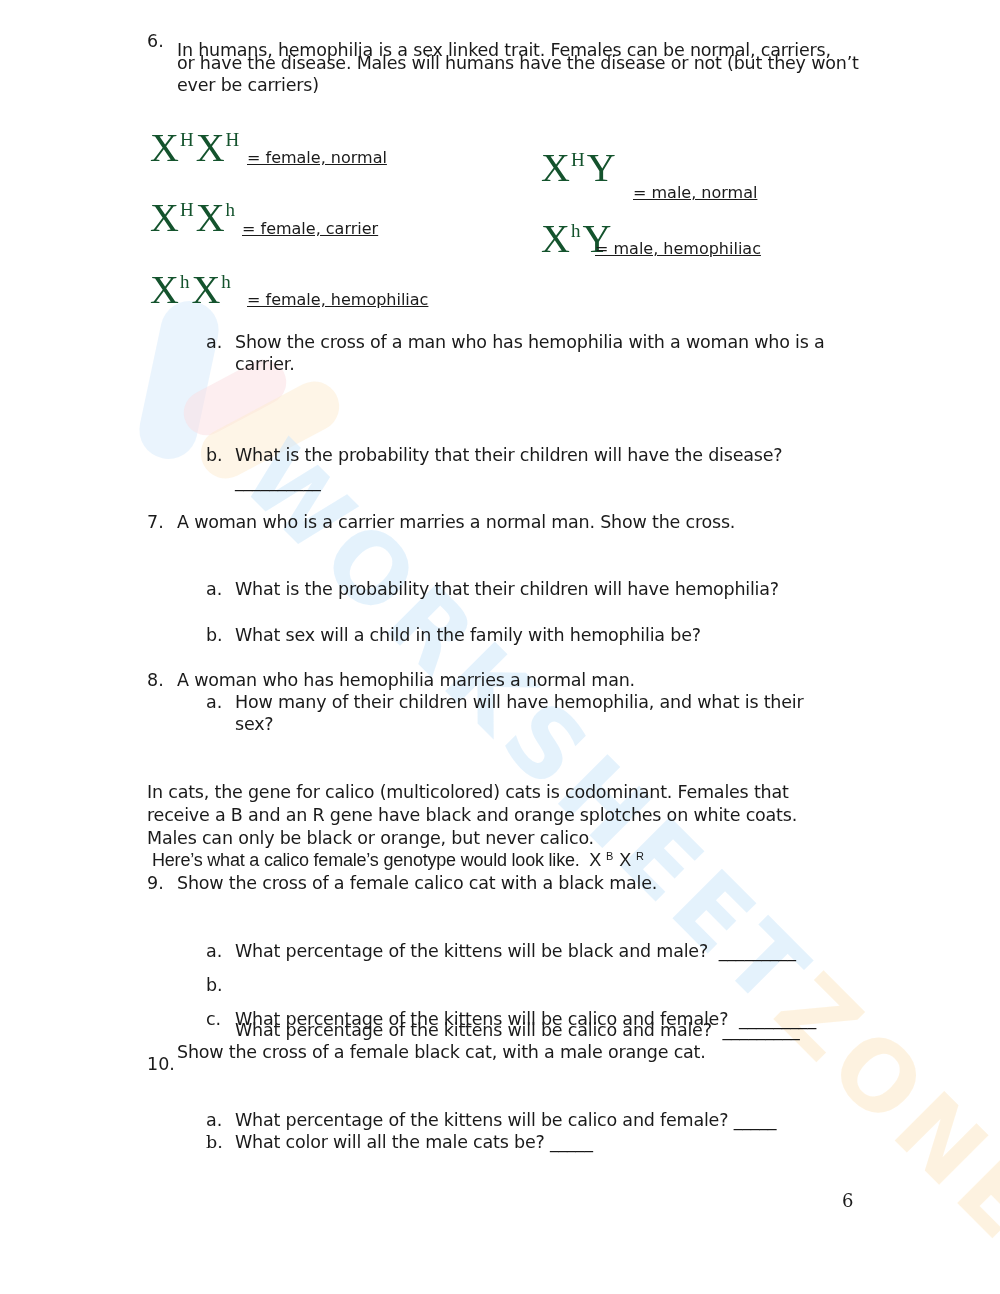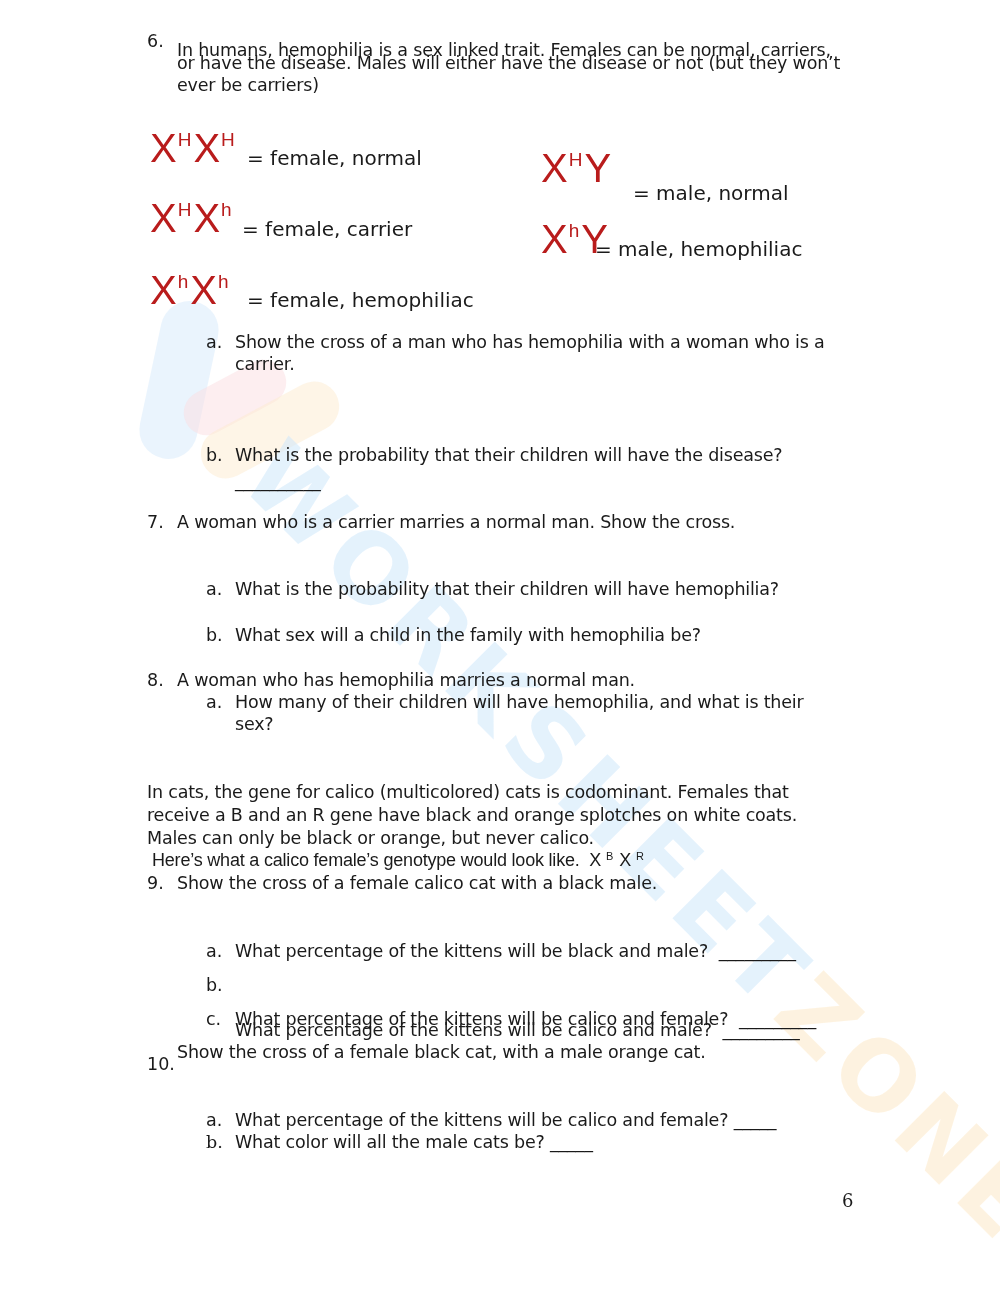--- a/index.html
+++ b/index.html
@@ -1,22 +1,22 @@
 <!DOCTYPE html>
 <html><head>
 <meta charset="utf-8">
 <style>
   html, body { margin: 0; padding: 0; background: #ffffff; }
   body { width: 1000px; height: 1294px; position: relative; overflow: hidden;
          font-family: "DejaVu Sans", sans-serif; color: #1a1a1a; }
   .line { position: absolute; font-size: 17.5px; line-height: 22px; white-space: nowrap; letter-spacing: -0.2px; }
   .num { position: absolute; font-size: 17.5px; line-height: 22px; }
-  .geno { position: absolute; font-family: Liberation Sans, sans-serif; font-size: 40px; line-height: 40px; color: #b91c1c; }
+  .geno { position: absolute; font-family: Liberation Serif, serif; font-size: 40px; line-height: 40px; color: #14532d; }
   .geno sup { font-size: 19px; position: relative; top: -8px; vertical-align: top; margin-left: 1px; margin-right: 2px; }
-  .gdesc { position: absolute; font-size: 20px; line-height: 20px; white-space: nowrap; }
+  .gdesc { position: absolute; font-size: 16px; line-height: 20px; white-space: nowrap; text-decoration: underline; }
   .calico-line { font-family: "Liberation Sans", sans-serif; font-size: 18px; }
   .calico-line sup { font-size: 11px; vertical-align: top; position: relative; top: -4px; margin: 0 6px 0 5px; }
   .page-num { position: absolute; left: 842px; top: 1190px; font-family: "DejaVu Serif", serif; font-size: 18px; }
   
   .wm { position: absolute; pointer-events: none; }
   .wm-bar { position: absolute; border-radius: 40px; opacity: 0.5; }
   .wm-text { position: absolute; left: 300px; top: 420px; font-family: "DejaVu Sans", sans-serif; font-weight: bold;
              font-size: 96px; letter-spacing: 8px; color: #cfe8fb; opacity: 0.55; transform: rotate(45deg); transform-origin: left top; white-space: nowrap; }
   .wm-text .o { color: #fde9c8; }
 </style>
@@ -26,21 +26,21 @@
 <div class="wm">
   <div class="wm-bar" style="left:150px; top:300px; width:58px; height:160px; background:#d5eafb; transform:rotate(12deg);"></div>
   <div class="wm-bar" style="left:180px; top:375px; width:110px; height:45px; background:#fbdde2; transform:rotate(-28deg);"></div>
   <div class="wm-bar" style="left:195px; top:405px; width:150px; height:50px; background:#fdeccf; transform:rotate(-28deg);"></div>
   <div class="wm-text"><span>WORKSHEET</span><span class="o">ZONE</span></div>
 </div>
 
 <div>
   <span class="num" style="left:147px; top:30px;">6.</span>
   <span class="line" style="left:177px; top:30px;margin-top:9px;">In humans, hemophilia is a sex linked trait.   Females can be normal, carriers,</span>
-  <span class="line" style="left:177px; top:52px;">or have the disease.  Males will either have the disease or not (but they won’t</span>
+  <span class="line" style="left:177px; top:52px;">or have the disease.  Males will humans have the disease or not (but they won’t</span>
   <span class="line" style="left:177px; top:74px;">ever be carriers)</span>
 
   <div>
     <div class="geno" style="left:150px; top:128px;"><span>X</span><sup>H</sup><span>X</span><sup>H</sup></div>
     <span class="gdesc" style="left:247px; top:148px;">= female, normal</span>
   </div>
   <div>
     <div class="geno" style="left:150px; top:198px;"><span>X</span><sup>H</sup><span>X</span><sup>h</sup></div>
     <span class="gdesc" style="left:242px; top:219px;">= female, carrier</span>
   </div>

